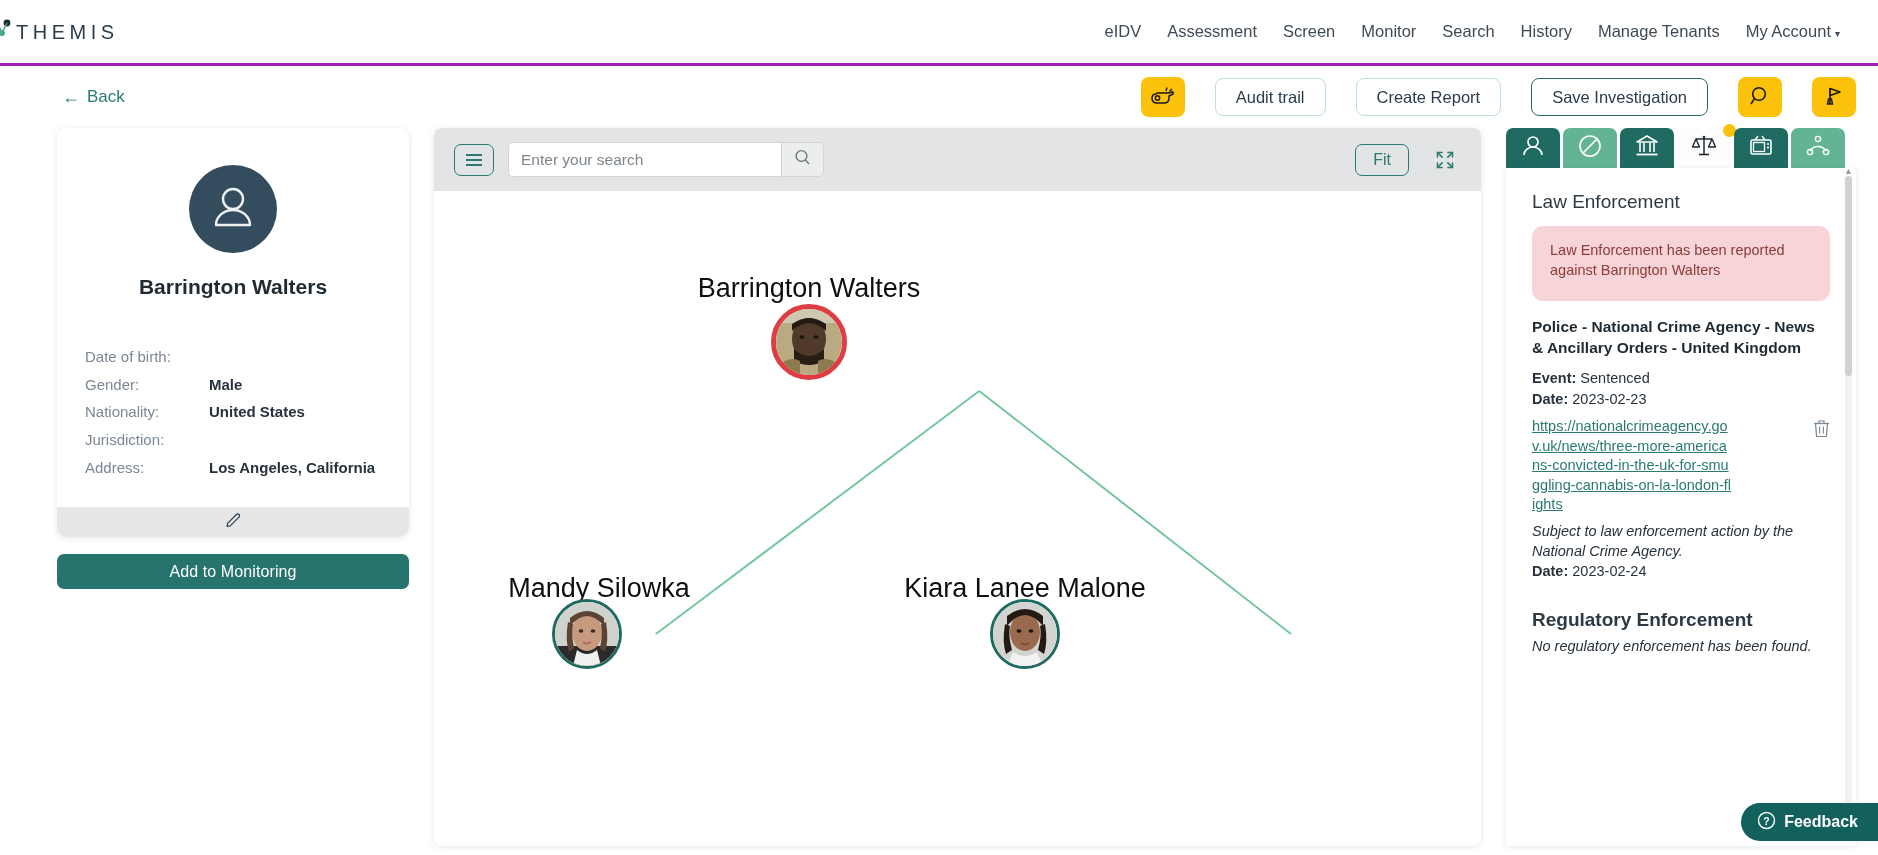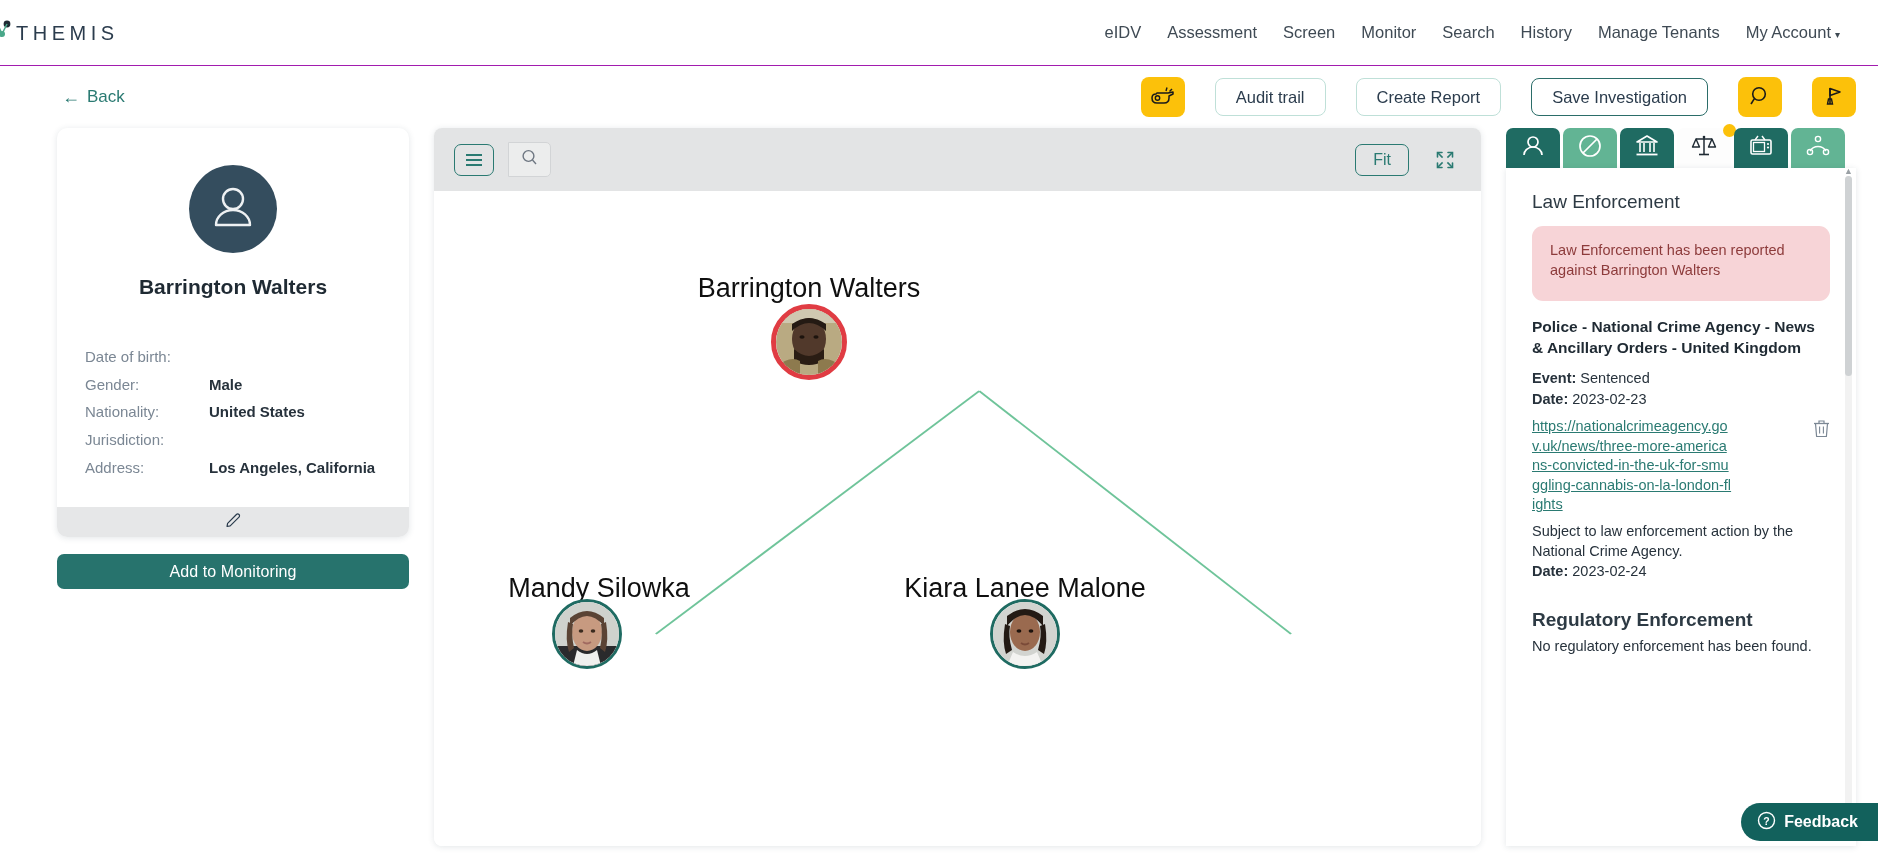--- a/index.html
+++ b/index.html
@@ -11,21 +11,21 @@
   }
 
   
   .topnav {
     height: 66px;
     background: #ffffff;
     display: flex;
     align-items: center;
     justify-content: space-between;
     padding: 0 30px 0 10px;
-    border-bottom: 1px solid #a21caf;
+    border-bottom: 3px solid #a21caf;
     position: relative;
     z-index: 20;
   }
   .logo-wrap { display: flex; align-items: flex-end; padding-left: 6px; }
   .logo-text {
     font-size: 20px; letter-spacing: 4.5px; color: #2b3c4d;
     font-weight: 400; line-height: 1;
   }
   .logo-mark { position: relative; width: 0; height: 0; }
   .logo-mark svg { position: absolute; left: -36px; top: -25px; }
@@ -176,21 +176,21 @@
   }
   .src-title { font-size: 15.5px; font-weight: 700; color: #1f2a33; line-height: 1.35; margin-bottom: 9px;}
   .kv { font-size: 14.5px; color: #27323c; line-height: 1.42; }
   .kv b { font-weight: 700; }
   .link-row { display: flex; justify-content: space-between; align-items: flex-start; gap: 8px; margin-top: 8px;}
   .src-link {
     color: #2a7a72; font-size: 14.5px; line-height: 1.35; text-decoration: underline;
     word-break: break-all; max-width: 200px; display: block;
   }
   .trash-btn { cursor: pointer; flex: 0 0 auto; padding-top: 2px;}
-  .desc { font-size: 14.5px; color: #27323c; line-height: 1.35; margin-top: 7px;}
+  .desc { font-size: 14.5px; color: #27323c; line-height: 1.35; margin-top: 7px; font-style: italic;}
   .sec-title2 { font-size: 19px; color: #2d3a44; margin: 27px 0 6px; font-weight: bold; }
   .scrollbar {
     position: absolute; right: 4px; top: 8px; width: 7px; height: 662px;
     background: #f2f2f2; border-radius: 4px;
   }
   .scrollbar i {
     position: absolute; top: 0; left: 0; width: 7px; height: 200px;
     background: #cfd2d4; border-radius: 4px; display: block;
   }
   .sb-arrow { position:absolute; right:3px; font-size:9px; color:#9aa0a5; }
@@ -324,20 +324,21 @@
 
   <div class="graph-col">
     <div class="graph-panel">
       <div class="graph-toolbar">
         <div class="hamburger-btn">
           <span></span>
             <span></span>
             <span></span>
         </div>
         <div class="search-group">
+          <input class="search-input" type="text" placeholder="Enter your search" style="">
           <div class="search-btn">
             <span>
               <svg width="19" height="19" viewBox="0 0 19 19">
                 <circle cx="8.5" cy="8" r="5.4" fill="none" stroke="#6d7681" stroke-width="1.4"></circle>
                 <line x1="12.5" y1="12" x2="16" y2="16" stroke="#6d7681" stroke-width="1.4"></line>
               </svg>
             </span>
           </div>
         </div>
         <div class="toolbar-spacer"></div>

